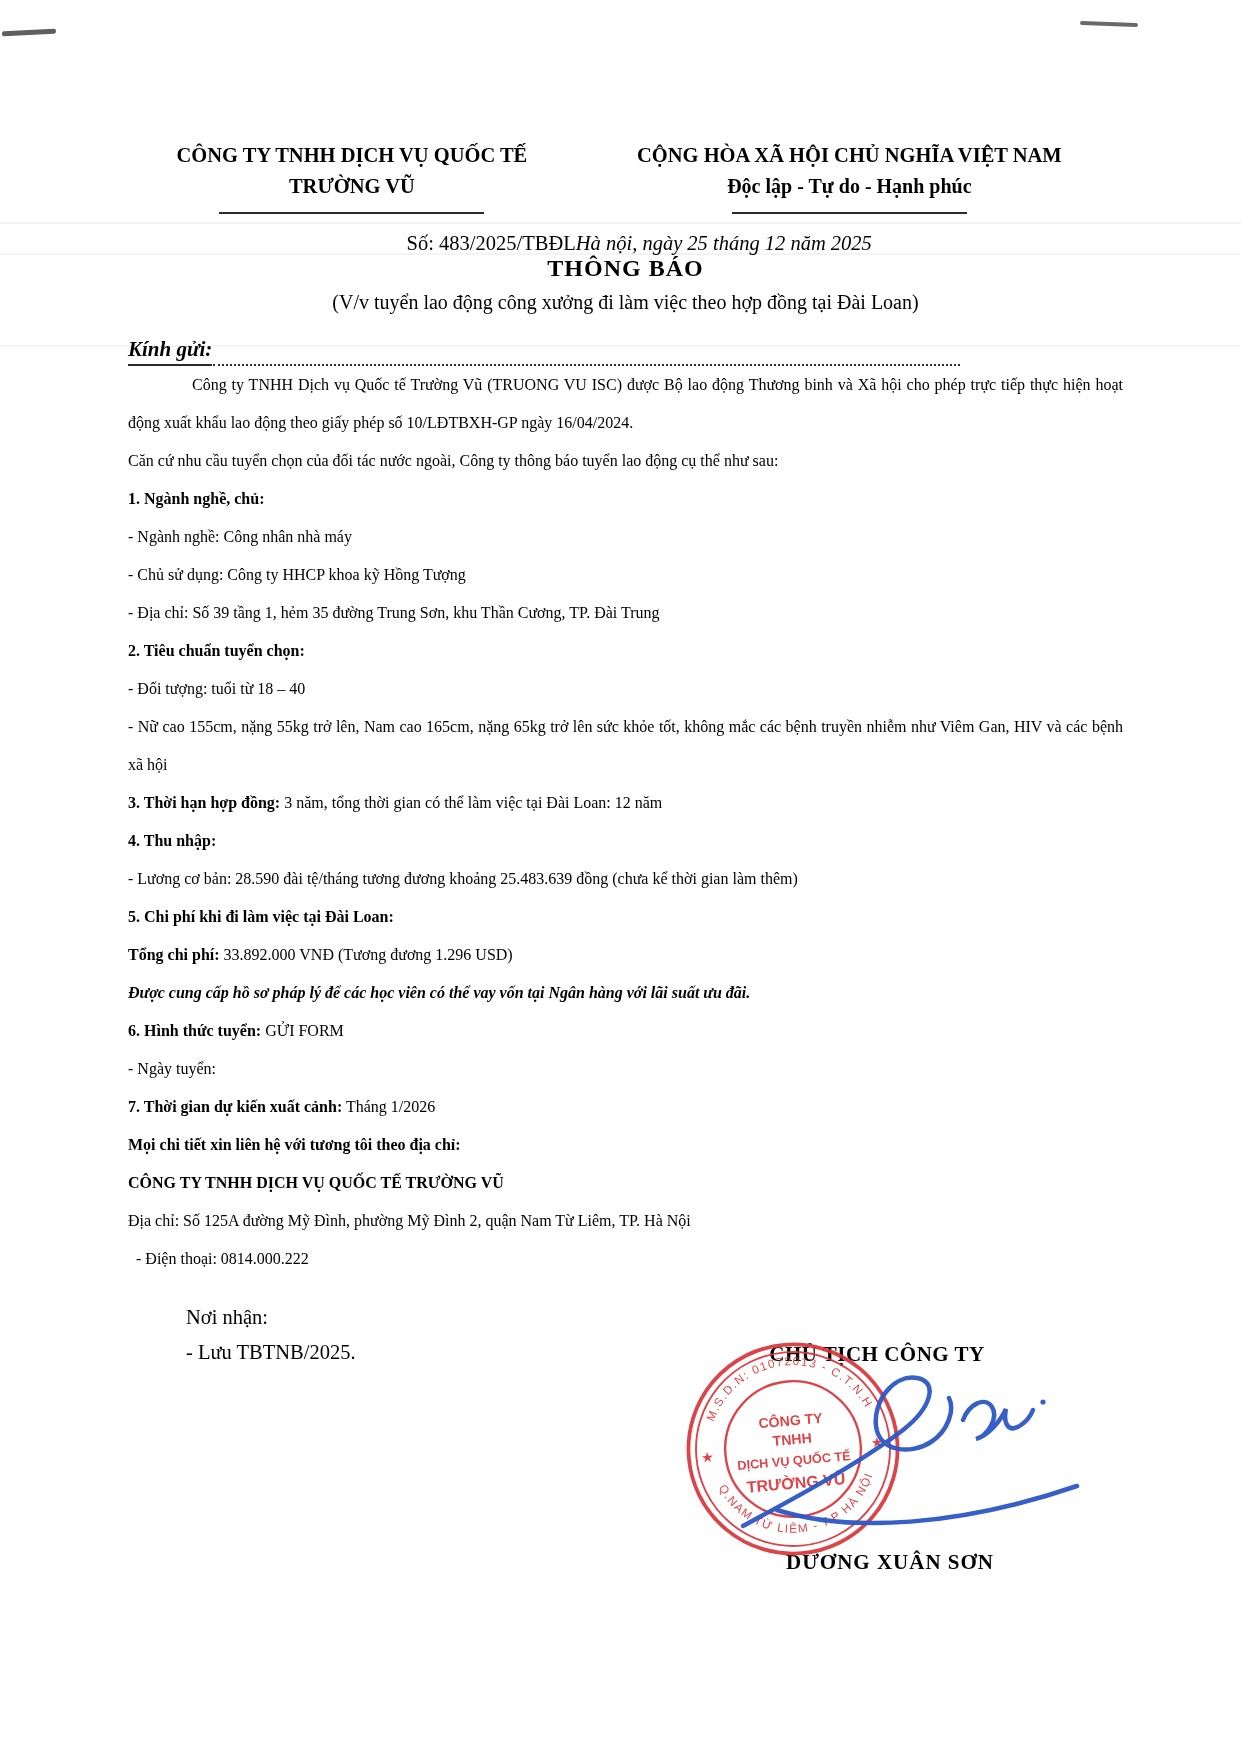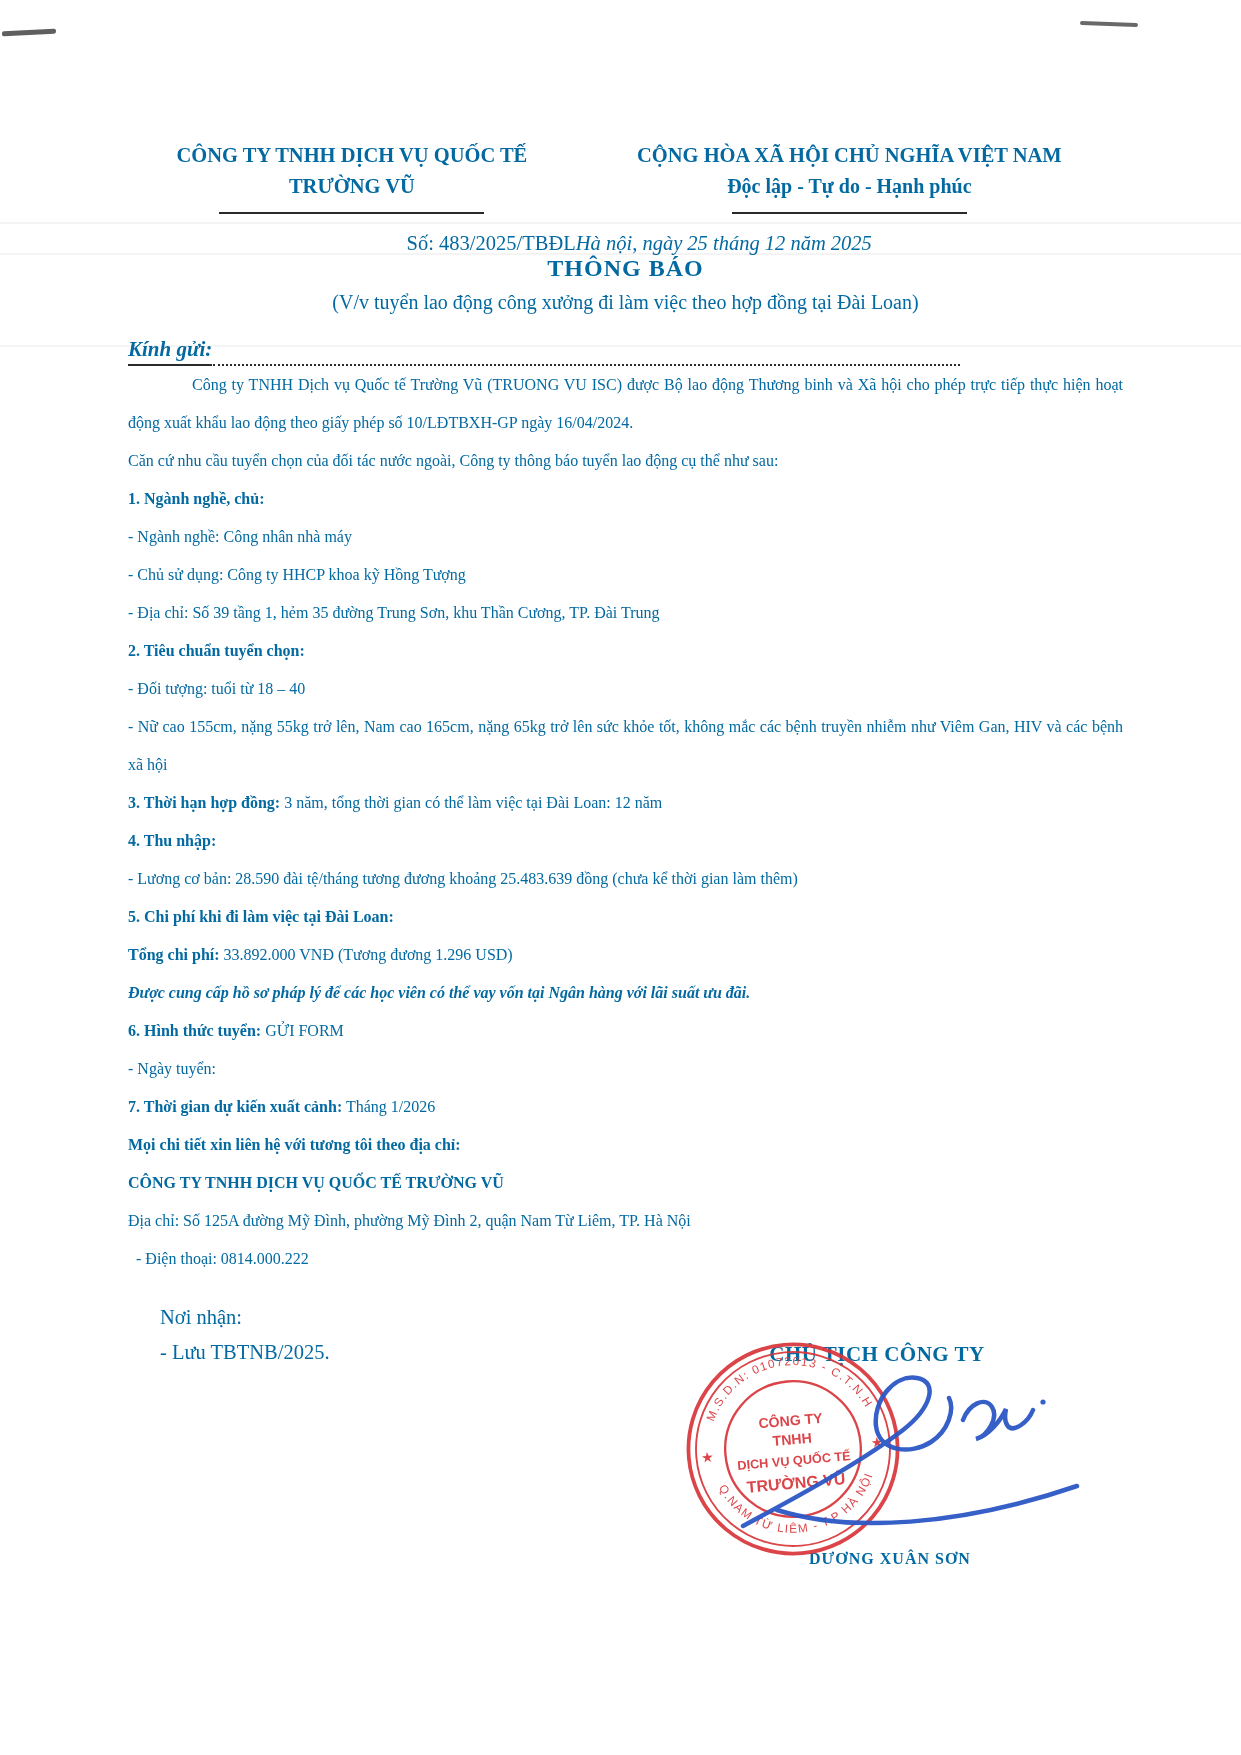--- a/index.html
+++ b/index.html
@@ -3,21 +3,21 @@
 <meta charset="utf-8">
 <style>
   * { margin: 0; padding: 0; box-sizing: border-box; }
   html,body { background:#e8e8e8; }
   .page {
     position: relative;
     width: 1241px; height: 1755px;
     margin: 0 auto;
     background: #ffffff;
     font-family: "Liberation Serif", "DejaVu Serif", serif;
-    color: #0369a1;
+    color: #000000;
     overflow: hidden;
   }
   
   .stripe { position:absolute; left:0; width:100%; height:2px; background:rgba(0,0,0,0.045); }
   .corner-mark { position:absolute; background:#2a2a2a; border-radius:2px; }
   .corner-mark.left { left:2px; top:30px; width:54px; height:5px; transform:rotate(-3deg); opacity:.75; }
   .corner-mark.right { left:1080px; top:22px; width:58px; height:4px; transform:rotate(2deg); opacity:.7; }
 
   .content { padding: 140px 118px 0 128px; }
 
@@ -40,27 +40,27 @@
   .salutation .label { font-weight:bold; font-style:italic; font-size:21px; border-bottom:2.5px solid #2a2a2a; padding-bottom:2px; }
   .salutation .dots { flex:1; border-bottom:2.5px dotted #2b2b2b; height:30px; margin-left:1px; }
 
   .para { font-size:16px; line-height:38px; }
   .para.justify { text-align:justify; }
   .para.indent { text-indent:64px; }
   .b { font-weight:bold; }
   .bi { font-weight:bold; font-style:italic; }
   .pad8 { padding-left:8px; }
 
-  .recipients { margin-top:22px; margin-left:32px; font-size:20.5px; line-height:35px; }
+  .recipients { margin-top:22px; margin-left:58px; font-size:20.5px; line-height:35px; }
 
   .sign-block { position:absolute; left:620px; top:1330px; width:560px; height:360px; }
   .sign-title { position:absolute; left:112px; top:12px; width:290px; text-align:center;
                 font-size:21px; font-weight:bold; letter-spacing:.5px; z-index:1; }
   .sign-name  { position:absolute; left:125px; top:220px; width:290px; text-align:center;
-                font-size:16px; font-weight:bold; letter-spacing:1px; z-index:1; }
+                font-size:21px; font-weight:bold; letter-spacing:1px; z-index:1; }
   .stamp { position:absolute; left:60px; top:6px; width:226px; height:226px; z-index:2;
            transform:rotate(-5deg); opacity:.92; }
   .signature { position:absolute; left:105px; top:28px; width:360px; height:205px; z-index:3; }
 </style>
 </head>
 <body>
 
 <div class="page">
 
   <div class="corner-mark left"></div>

